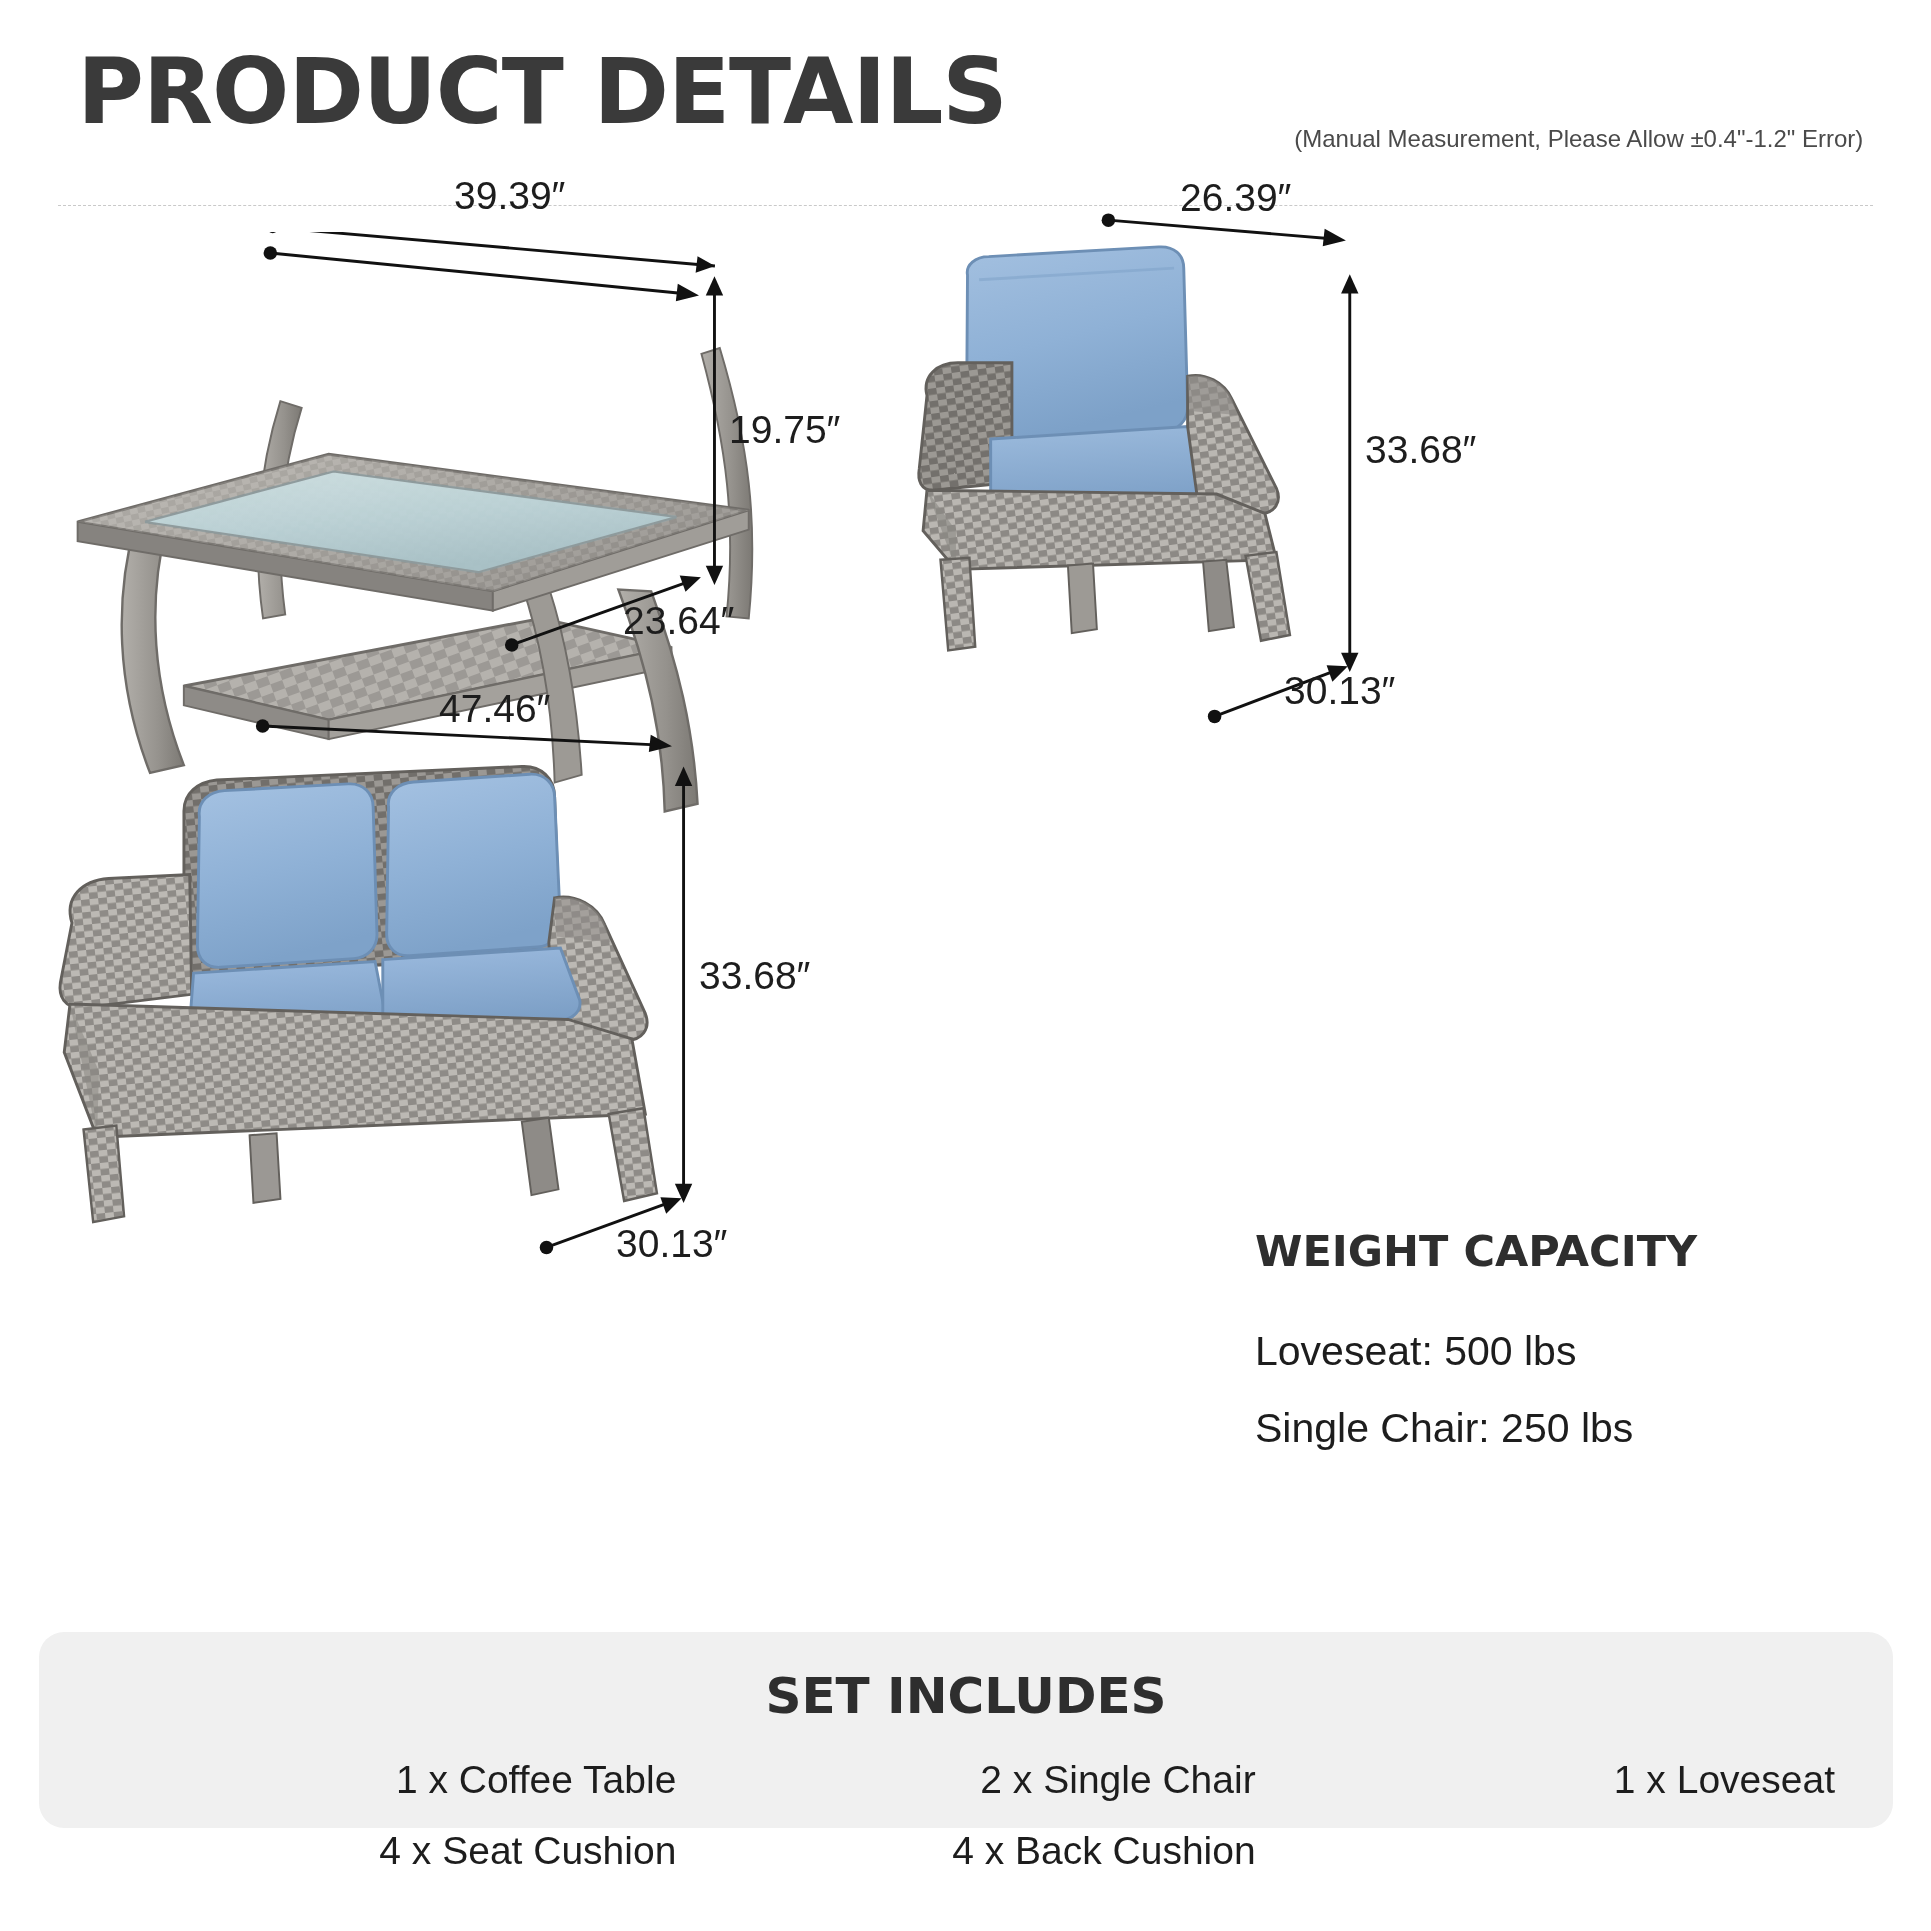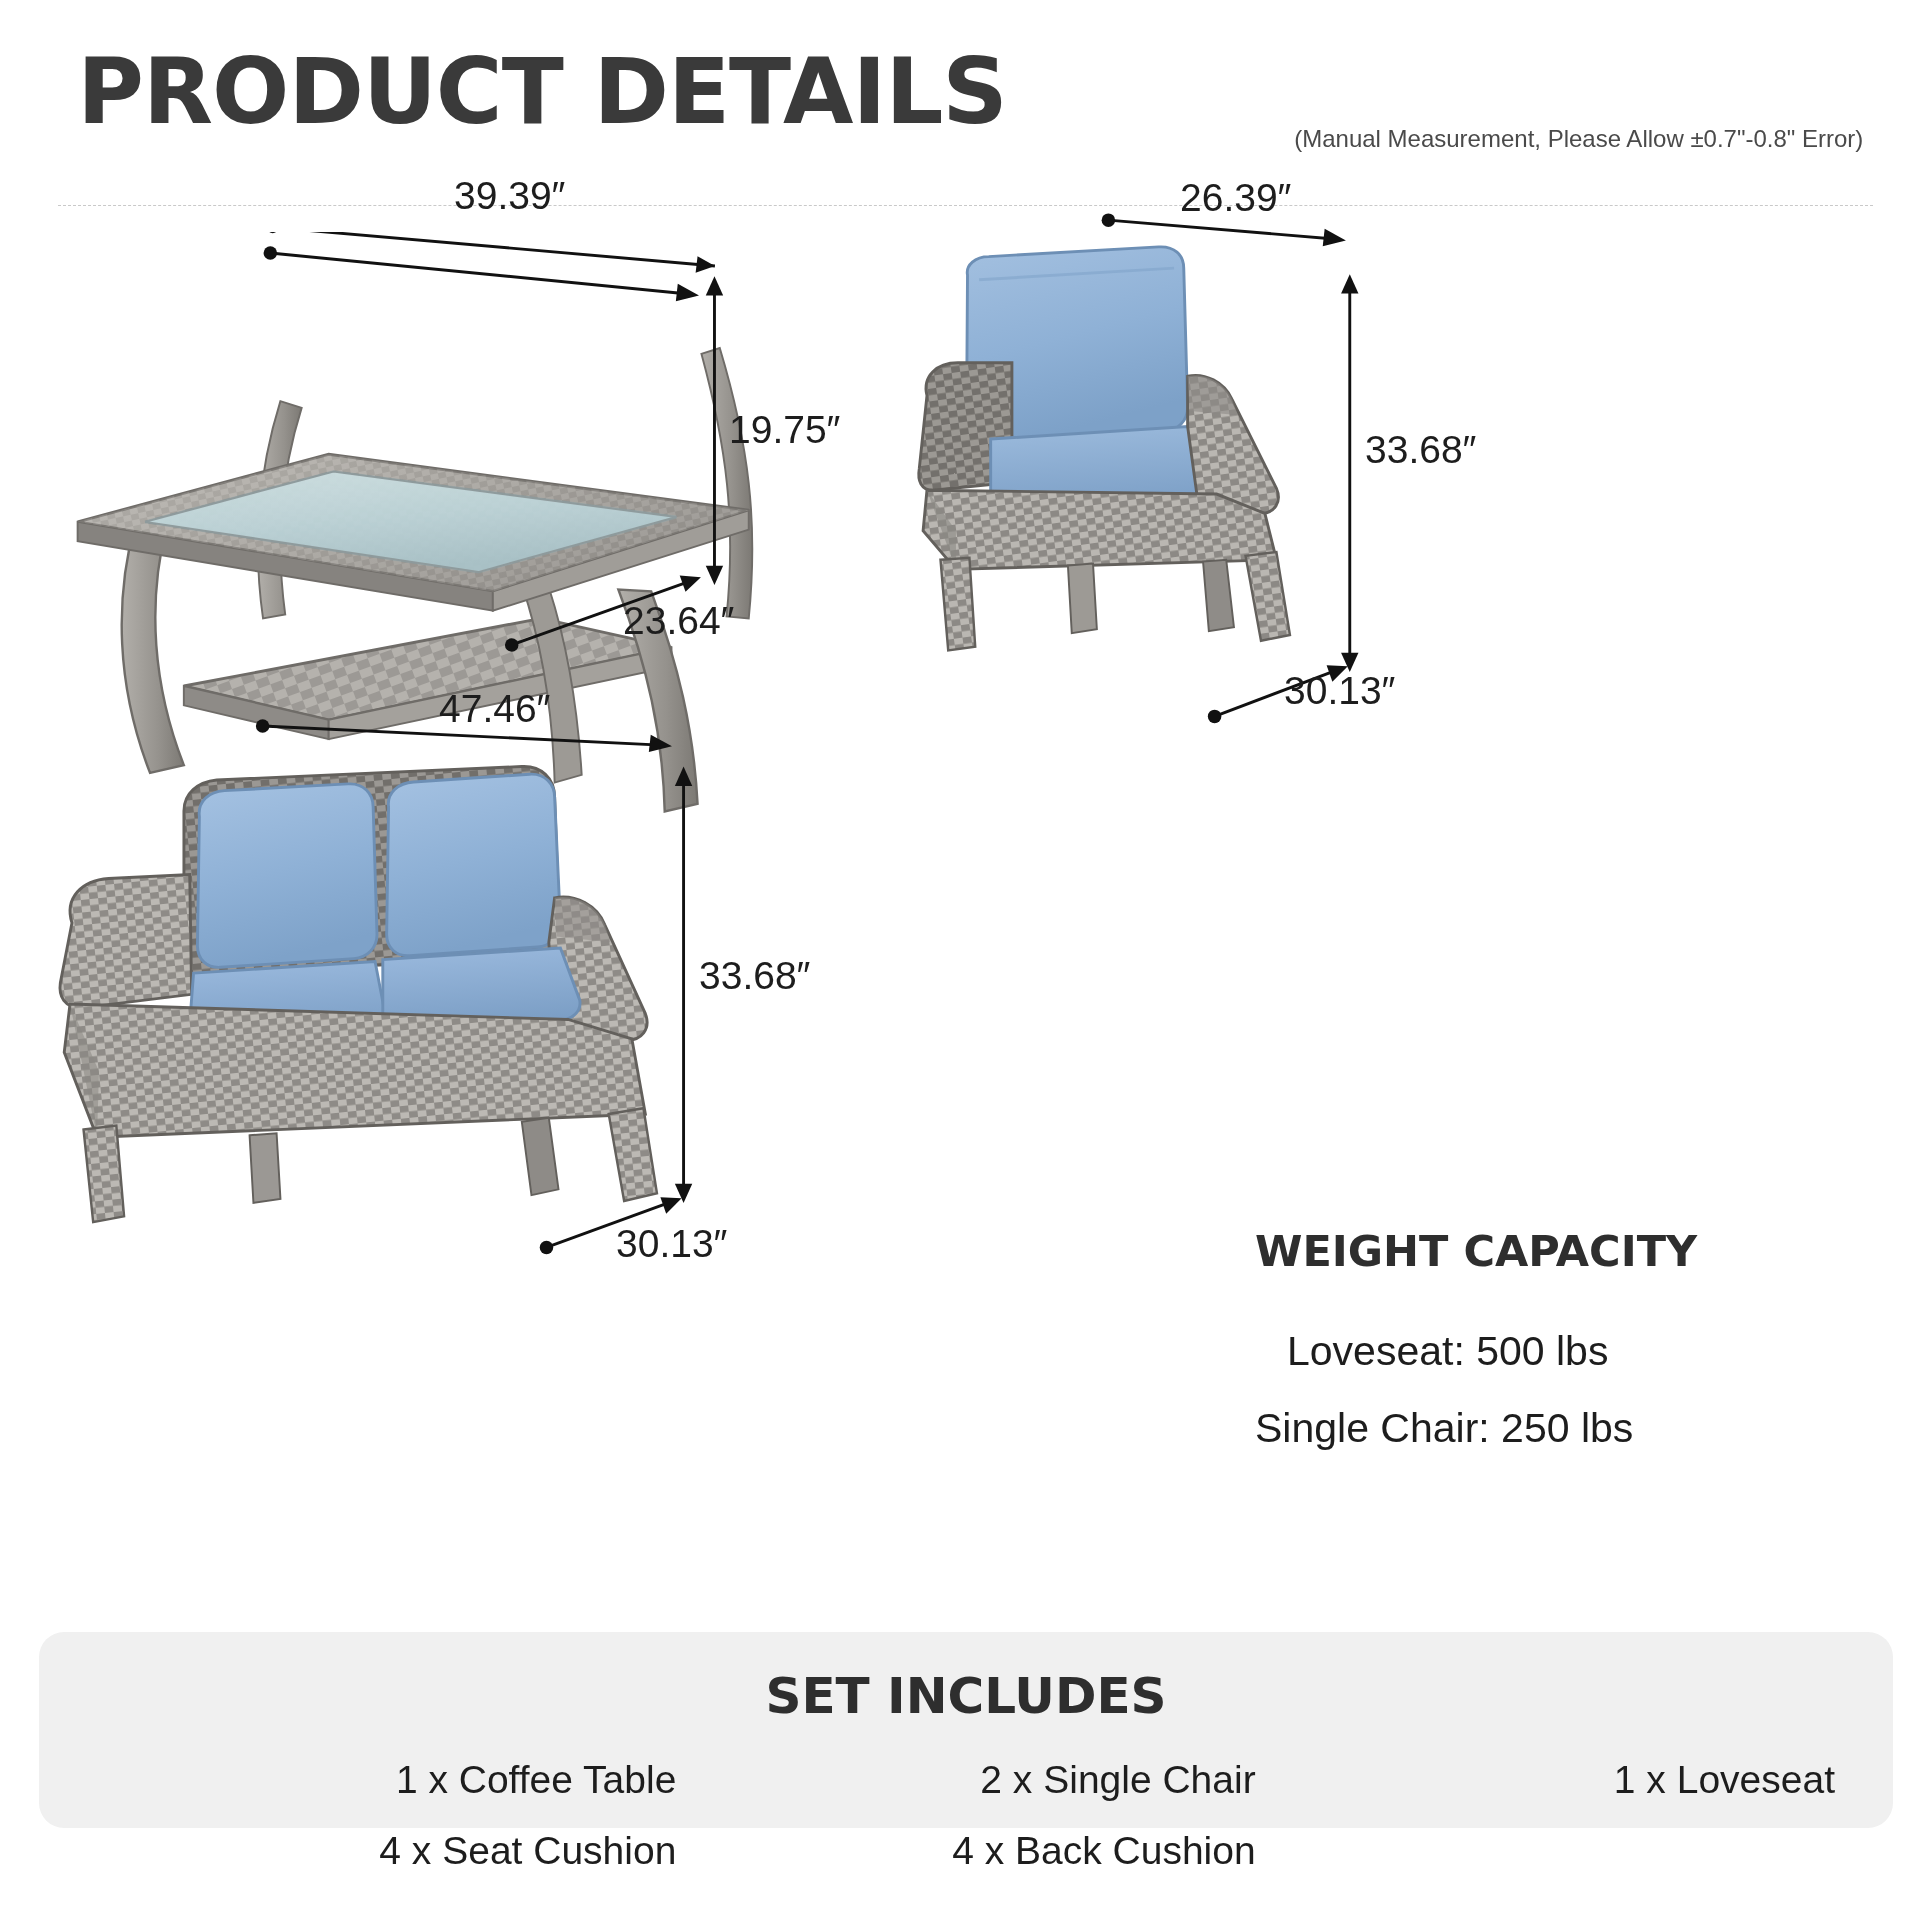--- a/index.html
+++ b/index.html
@@ -80,21 +80,21 @@
     white-space: nowrap;
     font-family: "DejaVu Sans", sans-serif;
   }
   .wc-line {
     position: absolute;
     left: 1255px;
     font-size: 41px;
     color: #1d1d1d;
     white-space: nowrap;
   }
-  .wc-line.l1 { top: 1328px; margin-left: 32px; }
+  .wc-line.l1 { top: 1328px; }
   .wc-line.l2 { top: 1405px; }
 
   
   .set-panel {
     position: absolute;
     left: 39px;
     top: 1632px;
     width: 1854px;
     height: 196px;
     background: #f0f0f0;
@@ -126,21 +126,21 @@
     text-align: right;
   }
 </style>
 </head>
 <body>
 
 <div id="page">
 
   <div class="header">
     <div class="title">PRODUCT DETAILS</div>
-    <div class="note">(Manual Measurement, Please Allow ±0.7"-0.8" Error)</div>
+    <div class="note">(Manual Measurement, Please Allow ±0.4"-1.2" Error)</div>
   </div>
   <div class="hrule"></div>
 
   <div class="figure" style="left:39px; top:232px; width:927px; height:628px;">
     <svg width="927" height="628" viewBox="0 0 960 650">
       <defs>
         <linearGradient id="glassG" x1="0" y1="0" x2="0.4" y2="1">
           <stop offset="0%" stop-color="#cfe0e2"></stop>
           <stop offset="55%" stop-color="#bcd2d6"></stop>
           <stop offset="100%" stop-color="#a9c2c7"></stop>

